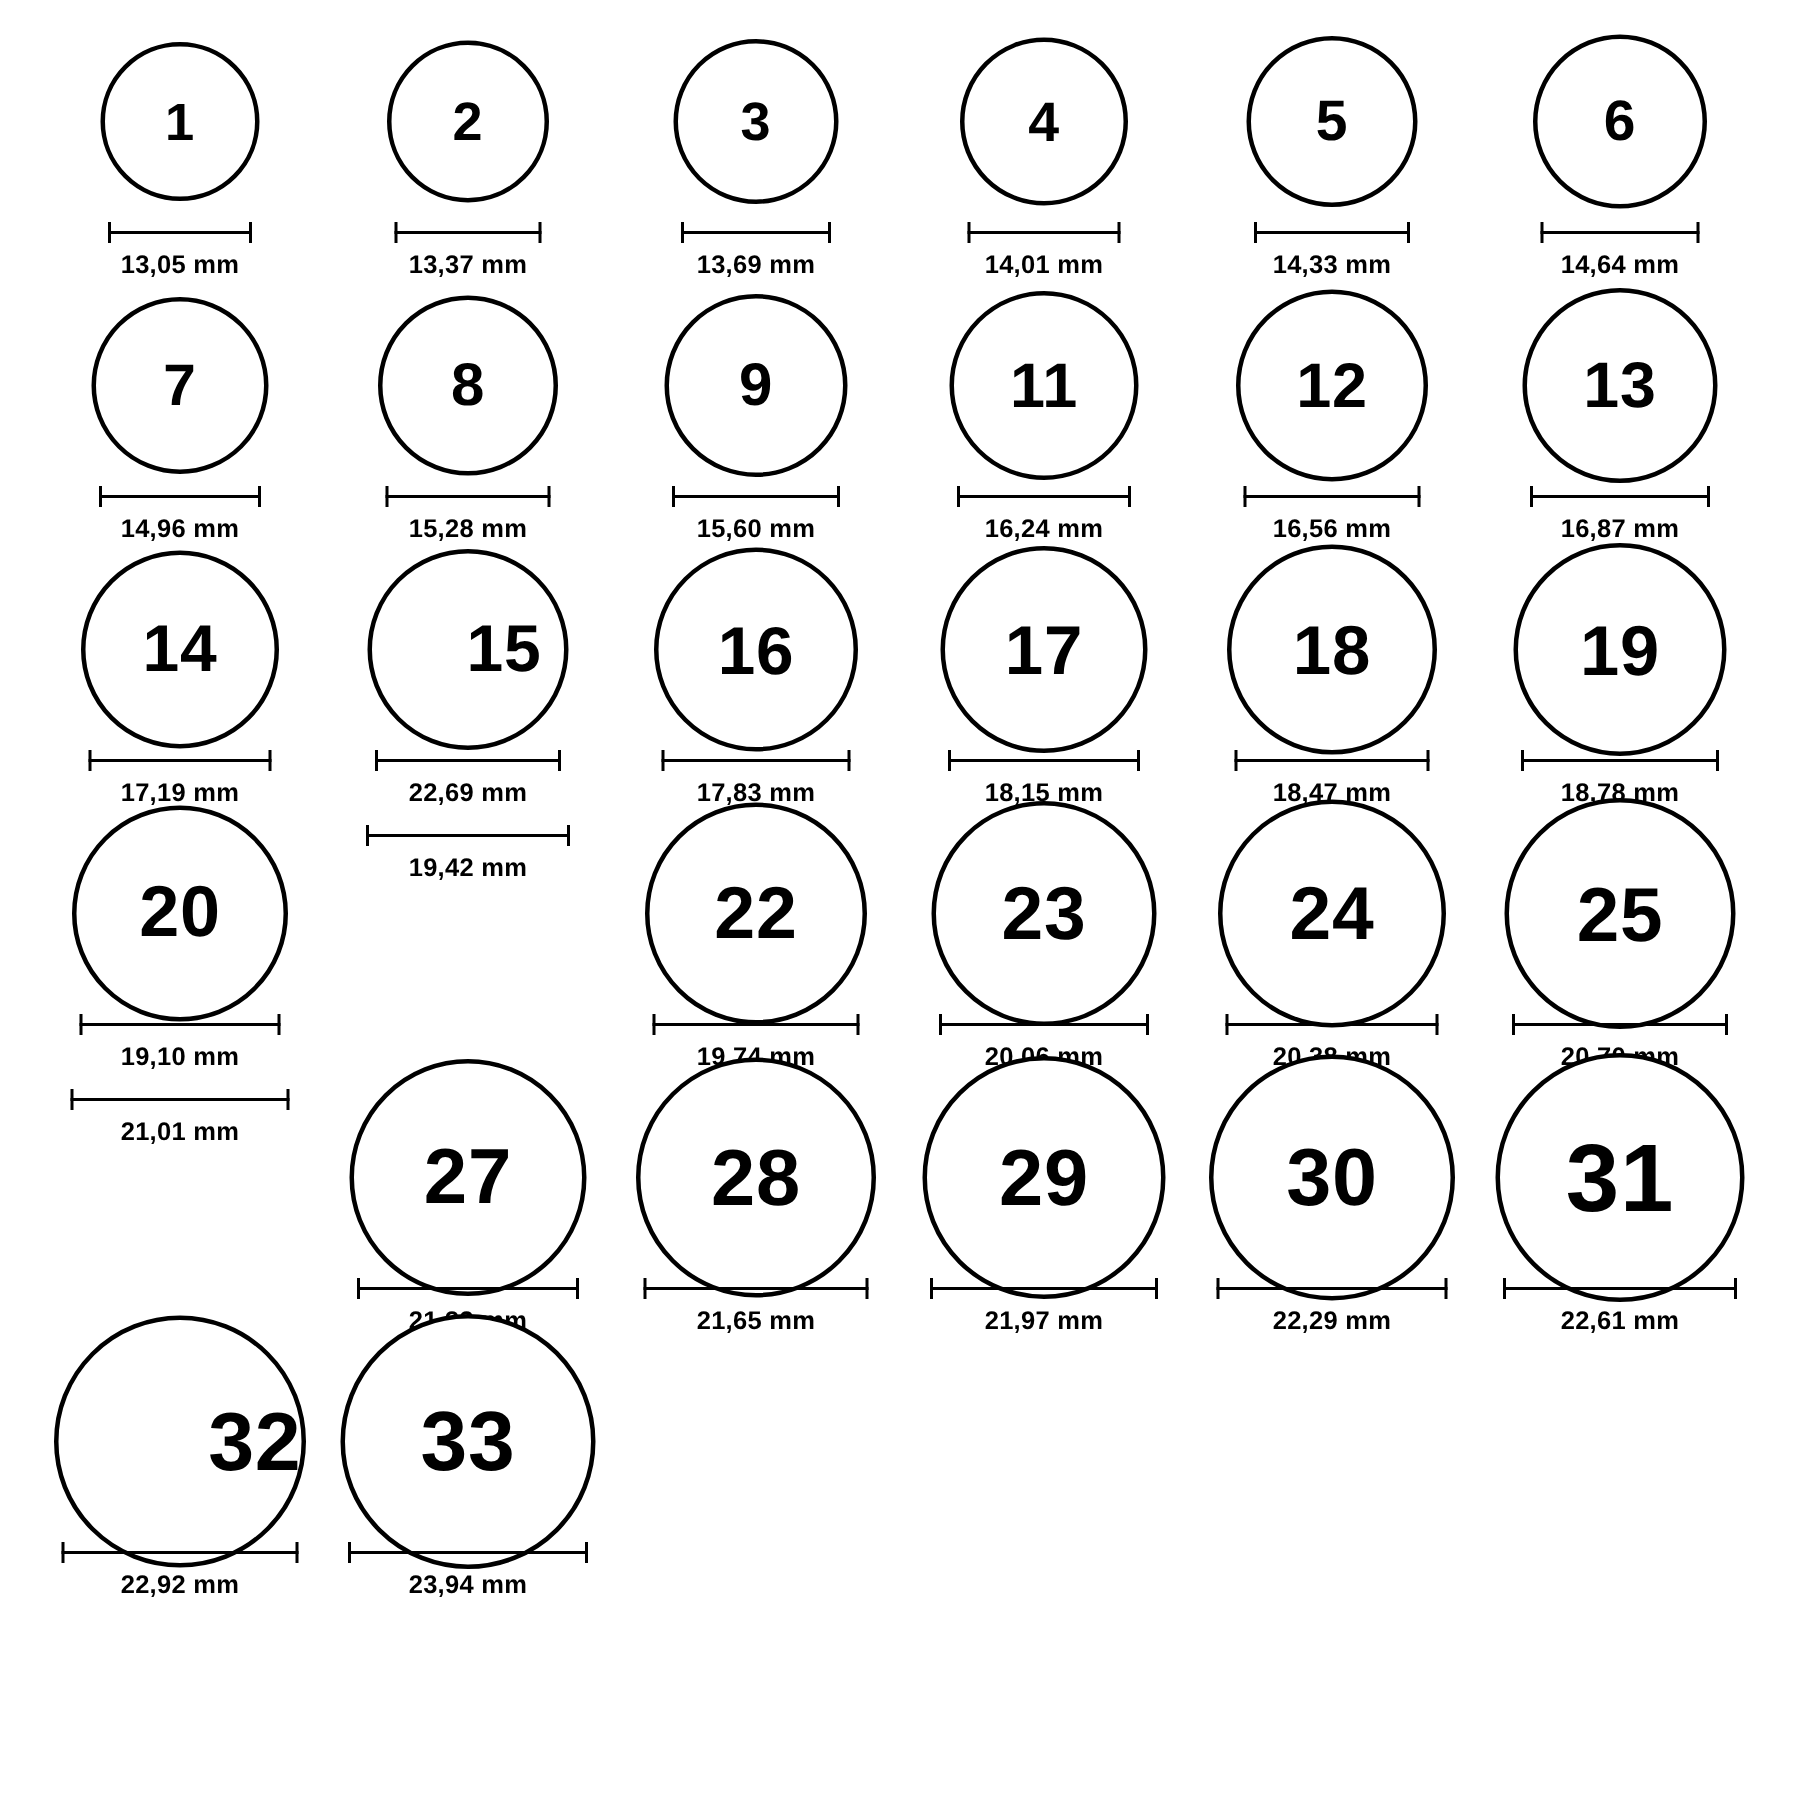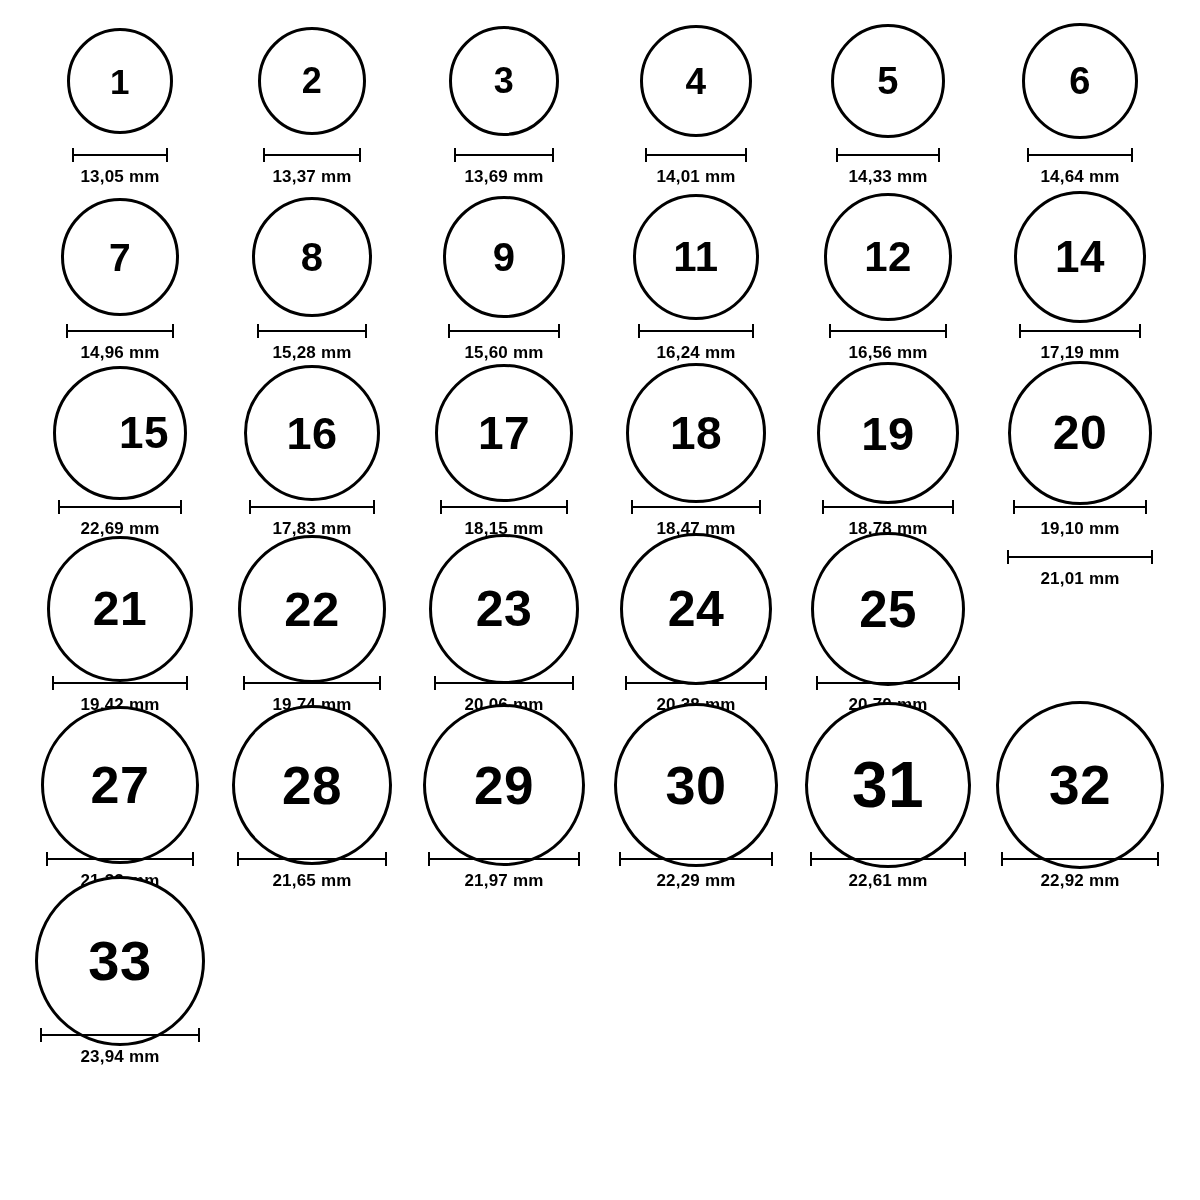--- a/index.html
+++ b/index.html
@@ -230,20 +230,33 @@
         </div>
         <div class="dim" style="width: 118px;">
           <div class="bar"></div>
           <div class="cap left"></div>
           <div class="cap right"></div>
         </div>
         <div class="mm">16,56 mm</div>
       </div>
       <div class="cell">
         <div class="circle-wrap">
+          <div class="circle" style="width: 130px; height: 130px;">
+            <span class="size-num" style="font-size: 43px;">13</span>
+          </div>
+        </div>
+        <div class="dim" style="width: 120px;">
+          <div class="bar"></div>
+          <div class="cap left"></div>
+          <div class="cap right"></div>
+        </div>
+        <div class="mm">16,87 mm</div>
+      </div>
+      <div class="cell">
+        <div class="circle-wrap">
           <div class="circle" style="width: 132px; height: 132px;">
             <span class="size-num" style="font-size: 44px;">14</span>
           </div>
         </div>
         <div class="dim" style="width: 122px;">
           <div class="bar"></div>
           <div class="cap left"></div>
           <div class="cap right"></div>
         </div>
         <div class="mm">17,19 mm</div>
@@ -320,25 +333,20 @@
           </div>
         </div>
         <div class="dim" style="width: 134px;">
           <div class="bar"></div>
           <div class="cap left"></div>
           <div class="cap right"></div>
         </div>
         <div class="mm">19,10 mm</div>
       </div>
       <div class="cell">
-        <div class="circle-wrap">
-          <div class="circle" style="width: 146px; height: 146px;">
-            <span class="size-num" style="font-size: 48px;">21</span>
-          </div>
-        </div>
         <div class="dim" style="width: 136px;">
           <div class="bar"></div>
           <div class="cap left"></div>
           <div class="cap right"></div>
         </div>
         <div class="mm">19,42 mm</div>
       </div>
       <div class="cell">
         <div class="circle-wrap">
           <div class="circle" style="width: 148px; height: 148px;">
@@ -459,21 +467,21 @@
         </div>
         <div class="dim" style="width: 156px;">
           <div class="bar"></div>
           <div class="cap left"></div>
           <div class="cap right"></div>
         </div>
         <div class="mm">22,61 mm</div>
       </div>
       <div class="cell">
         <div class="circle-wrap">
-          <div class="circle" style="width: 168px; height: 168px;">
+          <div class="circle" style="width: 168px; height: 168px; justify-content: flex-end;">
             <span class="size-num" style="font-size: 55px;">32</span>
           </div>
         </div>
         <div class="dim" style="width: 158px;">
           <div class="bar"></div>
           <div class="cap left"></div>
           <div class="cap right"></div>
         </div>
         <div class="mm">22,92 mm</div>
       </div>

